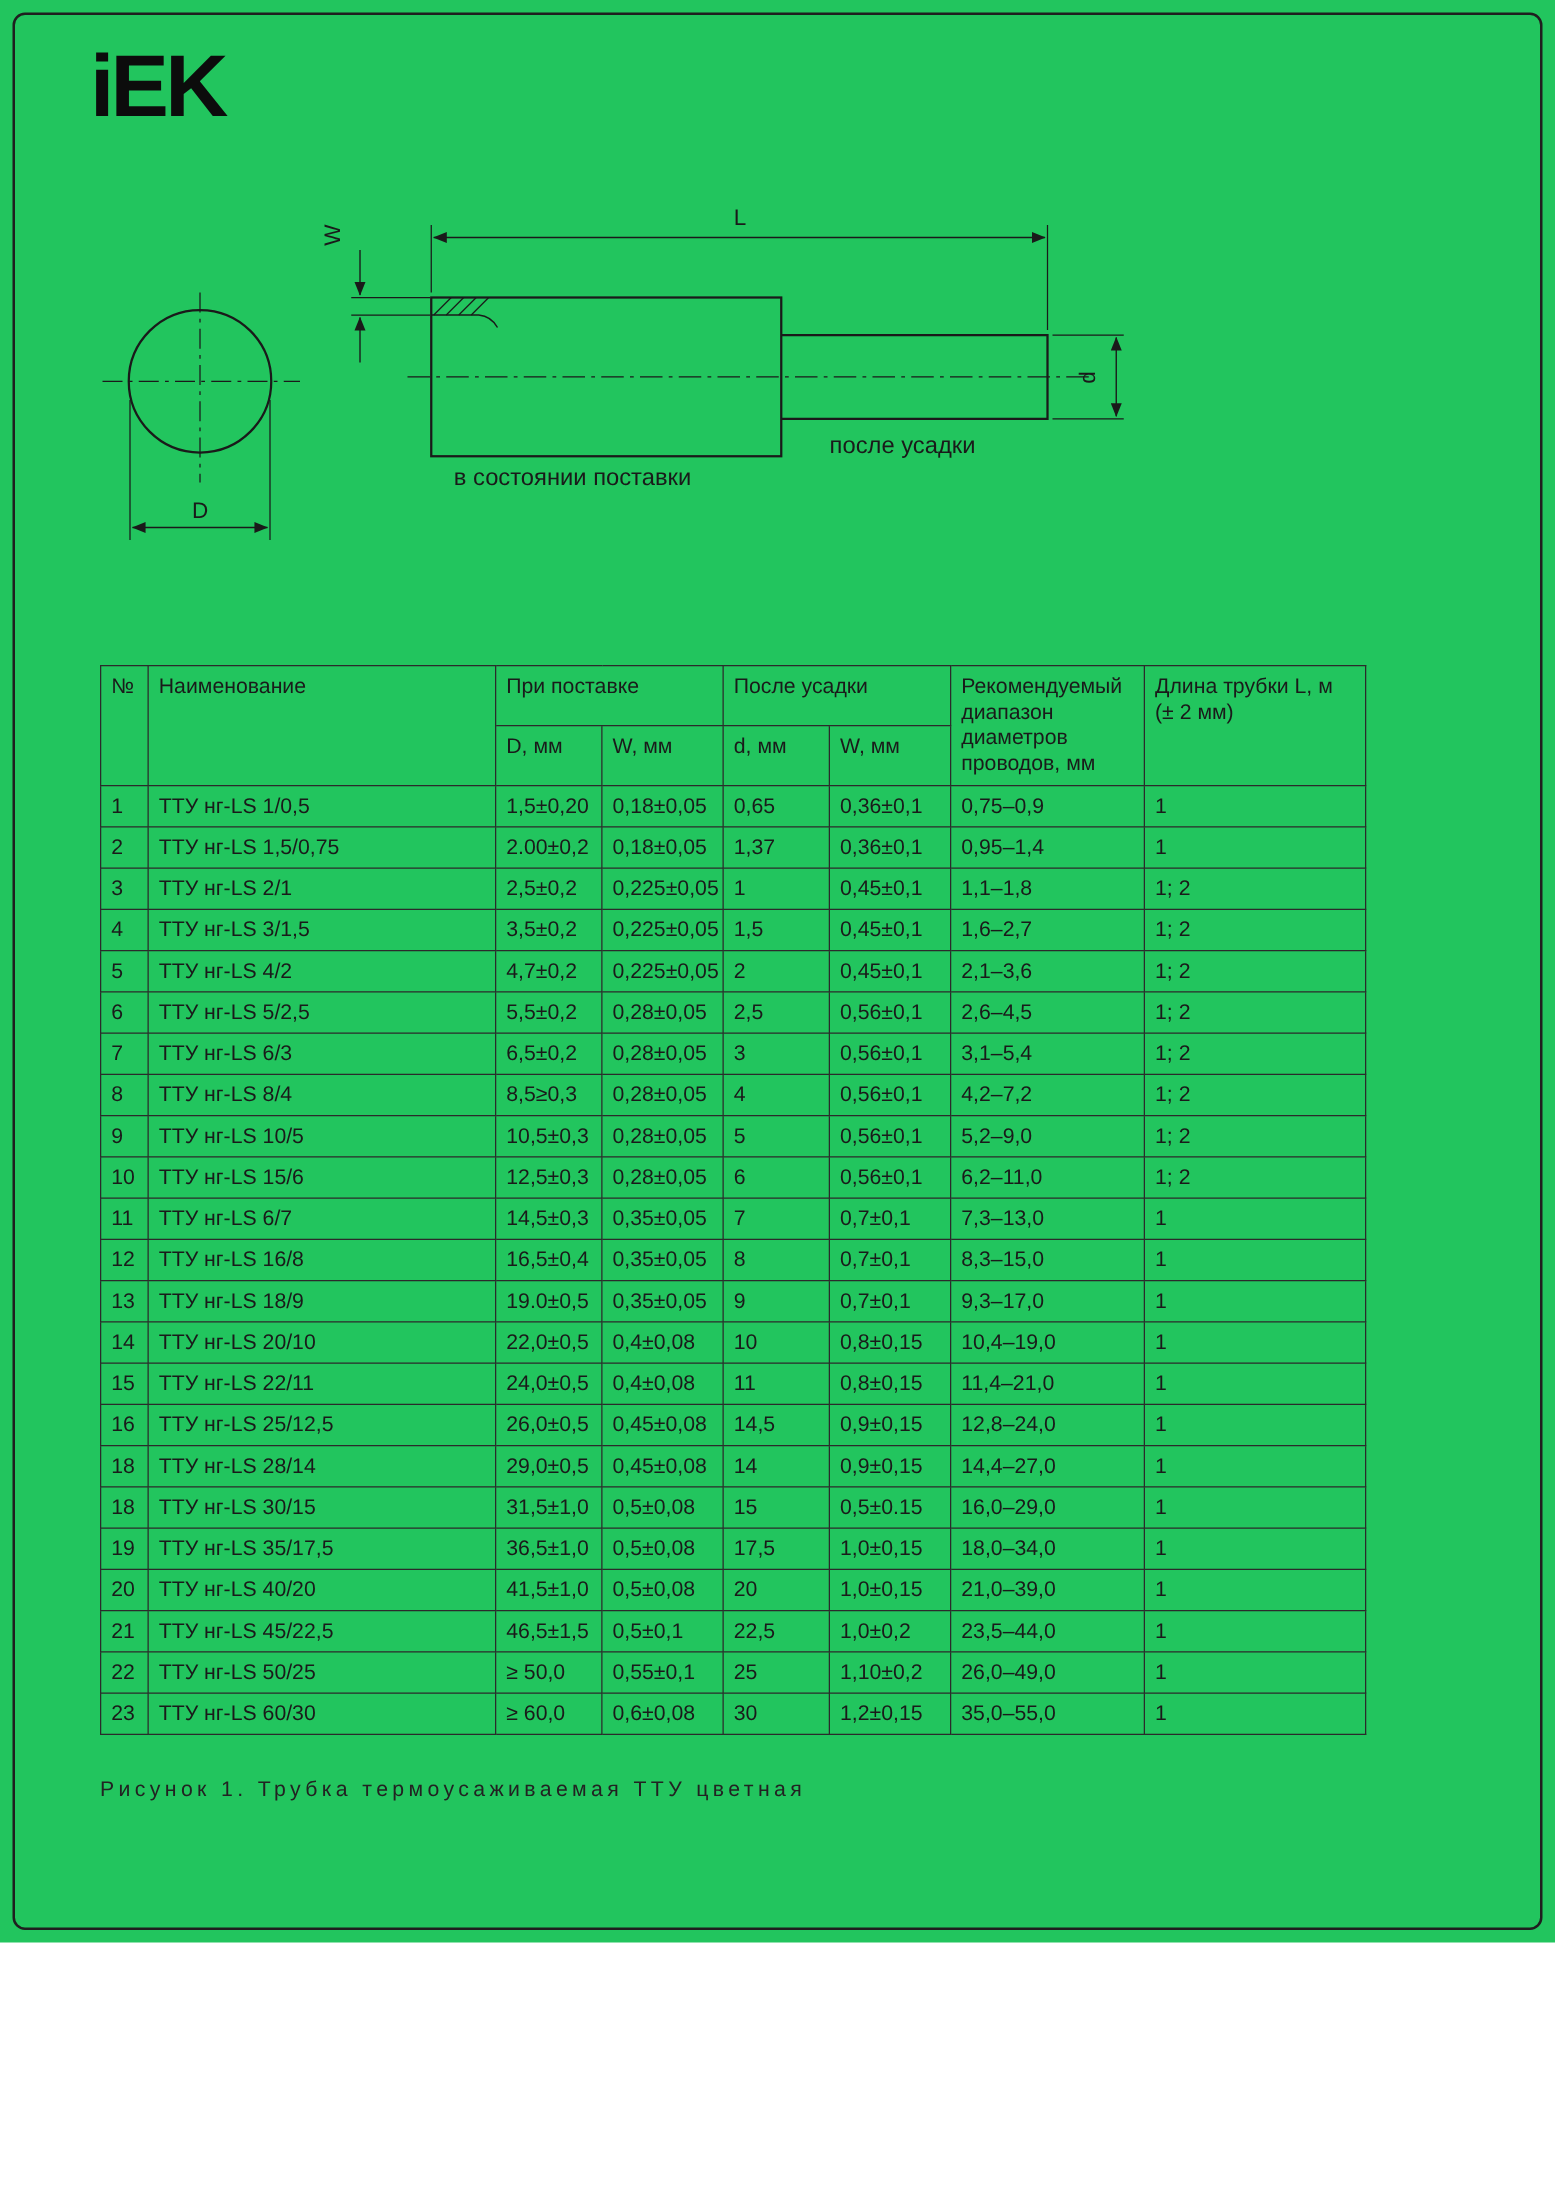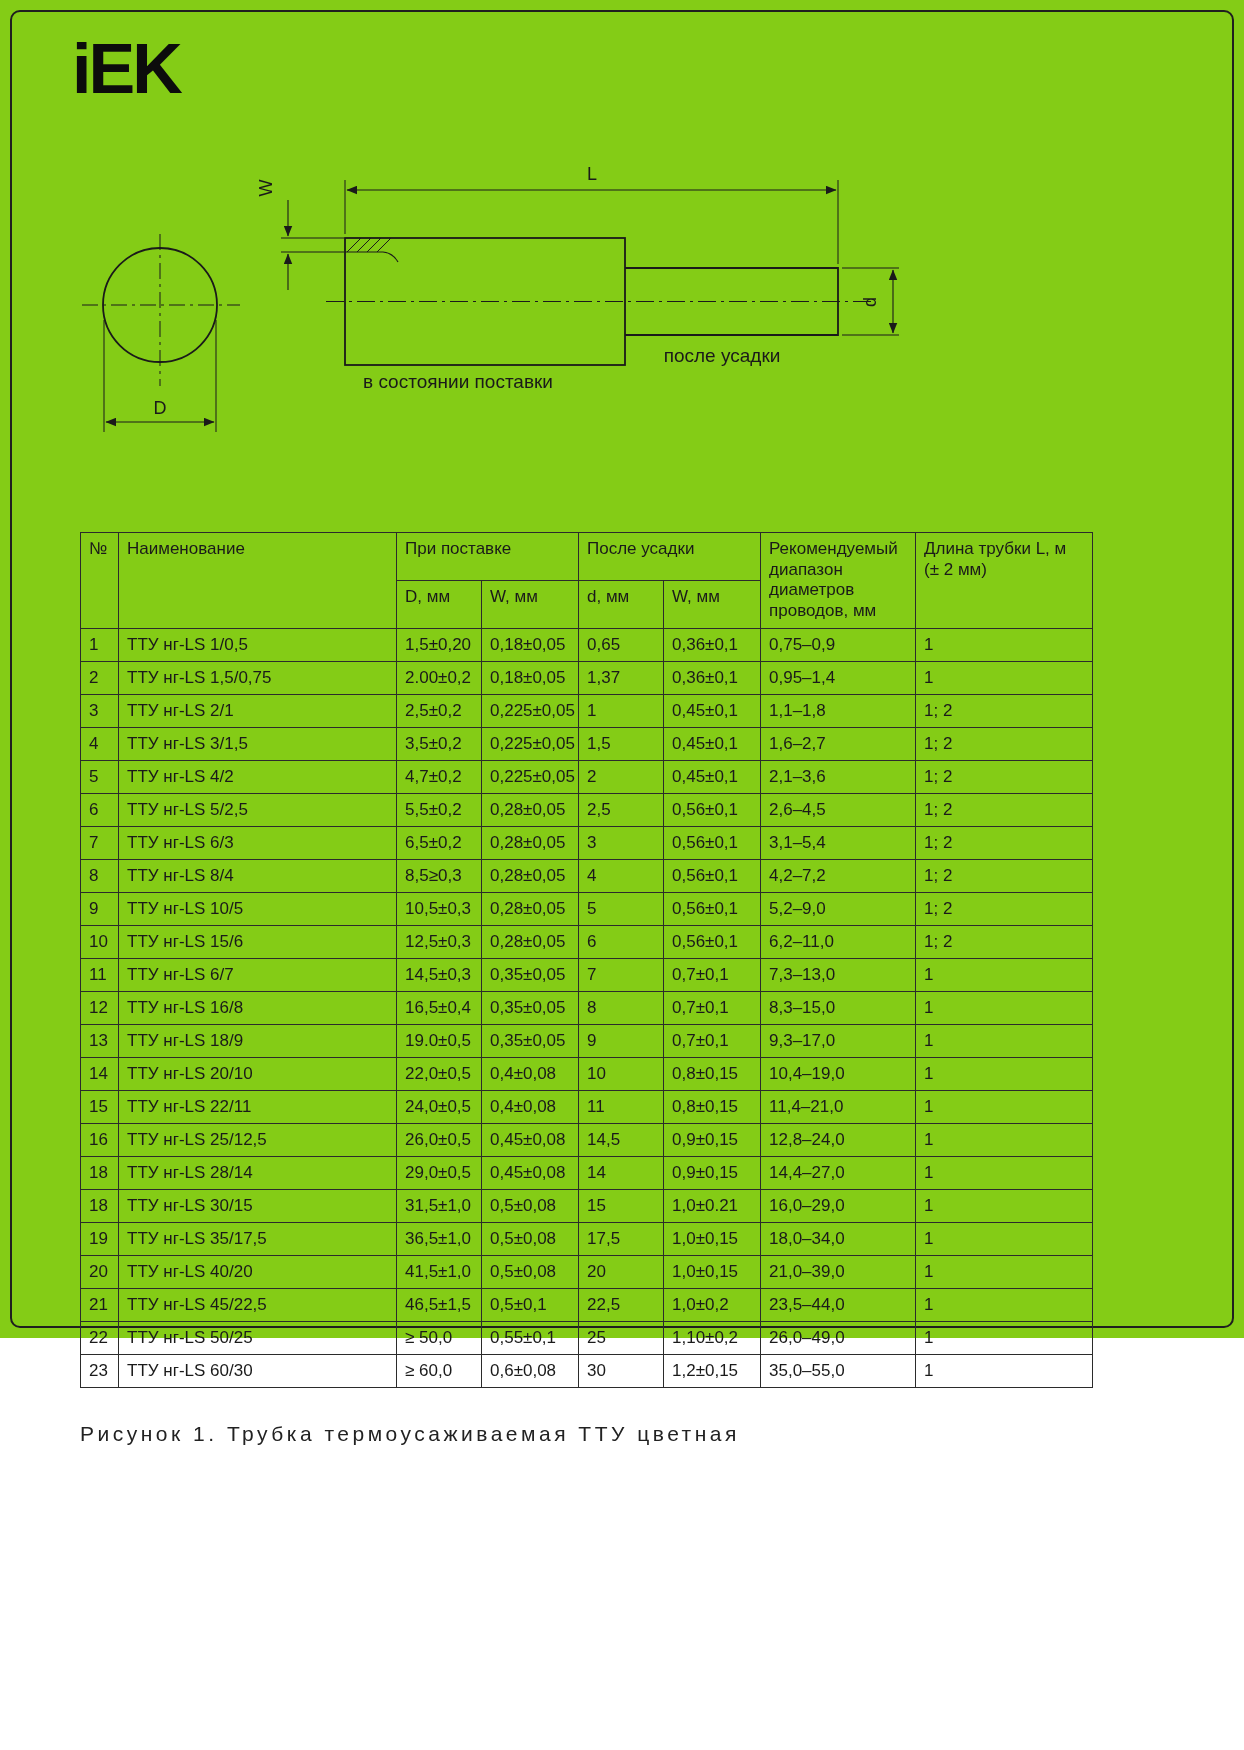--- a/index.html
+++ b/index.html
@@ -1,21 +1,21 @@
 <!DOCTYPE html>
 <html><head>
 <meta charset="utf-8">
 <style>
   * { margin:0; padding:0; box-sizing:border-box; }
   html,body { background:#ffffff; }
   body {
     width:1244px; height:1750px; position:relative;
     font-family:"Liberation Sans", sans-serif; color:#1a1a1a;
   }
-  .page { position:absolute; inset:0; width:1244px; height:1338px; background:#84cc16; }
+  .page { position:absolute; inset:0; width:1244px; height:1554px; background:#22c55e; }
   .frame {
     position:absolute; inset:10px; border:2px solid #1f1f1f; border-radius:10px;
     pointer-events:none;
   }
   .logo {
     position:absolute; top:34px; left:72px;
     font-size:70px; font-weight:bold; letter-spacing:-3px; color:#0c0c0c;
     line-height:1;
   }
   .drawing { position:absolute; top:140px; left:0; width:1244px; height:340px; }
@@ -31,21 +31,21 @@
   table.spec th, table.spec td {
     border:1px solid #2b2b2b; padding:6px 8px; text-align:left;
     font-weight:normal; line-height:1.22;
   }
   table.spec th { vertical-align:top; }
   table.spec td { vertical-align:middle; height:33px; padding:4px 8px; }
   td.c-num { text-align:center; padding-left:2px; padding-right:2px; }
 
   .caption {
     position:absolute; top:1422px; left:80px;
-    font-size:21px; letter-spacing:3.5px; color:#222;
+    font-size:17px; letter-spacing:3.5px; color:#222;
   }
 </style>
 </head>
 <body>
 
 <div class="page">
 
   <div class="frame"></div>
 
   <div class="logo">iEK</div>
@@ -303,21 +303,21 @@
           <td>0,9±0,15</td>
           <td>14,4–27,0</td>
           <td>1</td>
         </tr>
         <tr>
           <td class="c-num">18</td>
           <td>ТТУ нг-LS 30/15</td>
           <td>31,5±1,0</td>
           <td>0,5±0,08</td>
           <td>15</td>
-          <td>1,0±0.21</td>
+          <td>0,5±0.15</td>
           <td>16,0–29,0</td>
           <td>1</td>
         </tr>
         <tr>
           <td class="c-num">19</td>
           <td>ТТУ нг-LS 35/17,5</td>
           <td>36,5±1,0</td>
           <td>0,5±0,08</td>
           <td>17,5</td>
           <td>1,0±0,15</td>

